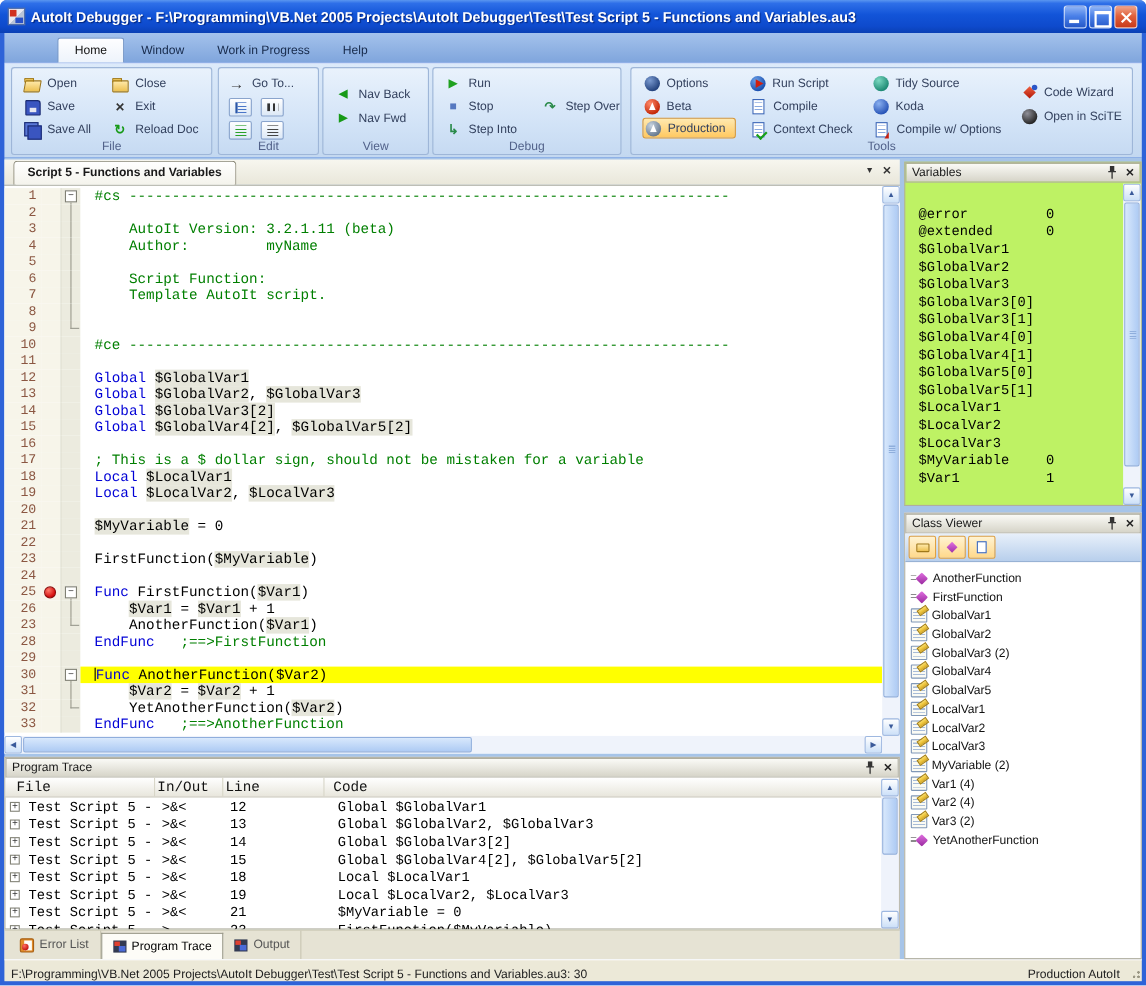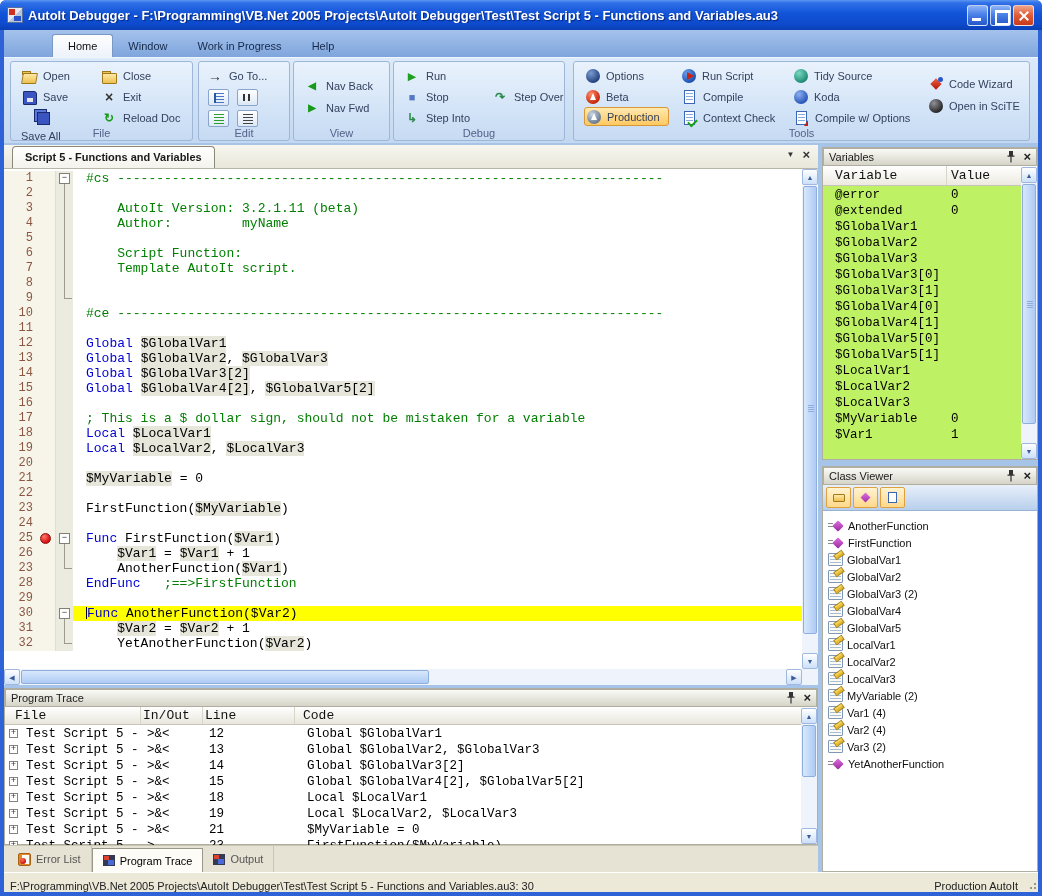--- a/index.html
+++ b/index.html
@@ -248,21 +248,21 @@
 
     <div class="rg" style="left:6px;width:183px;">
       <div class="ri" style="left:10px;top:4px;">
         <span class="ic ic-folder open"></span>
         <span>Open</span>
         </div>
       <div class="ri" style="left:10px;top:25px;">
         <span class="ic ic-floppy"></span>
         <span>Save</span>
         </div>
-      <div class="ri" style="left:10px;top:46px;flex-direction:column;">
+      <div class="ri" style="left:10px;top:46px;">
         <span class="ic ic-floppy2"></span>
         <span>Save All</span>
         </div>
       <div class="ri" style="left:90px;top:4px;">
         <span class="ic ic-folder"></span>
         <span>Close</span>
         </div>
       <div class="ri" style="left:90px;top:25px;">
         <span class="ic g-dark">×</span>
         <span>Exit</span>
@@ -420,20 +420,21 @@
         <div class="cl"><div class="num">23</div><div class="bpm"></div><div class="fm"></div><div class="code"><span class="td">FirstFunction(</span><span class="tv">$MyVariable</span><span class="td">)</span></div></div>
         <div class="cl"><div class="num">24</div><div class="bpm"></div><div class="fm"></div><div class="code"></div></div>
         <div class="cl"><div class="num">25</div><div class="bpm"><span class="bpdot"></span></div><div class="fm"><span class="fbox">−</span><span class="fl fl-below"></span></div><div class="code"><span class="tk">Func</span><span class="td"> FirstFunction(</span><span class="tv">$Var1</span><span class="td">)</span></div></div>
         <div class="cl"><div class="num">26</div><div class="bpm"></div><div class="fm"><span class="fl fl-full"></span></div><div class="code"><span class="td">    </span><span class="tv">$Var1</span><span class="td"> = </span><span class="tv">$Var1</span><span class="td"> + 1</span></div></div>
         <div class="cl"><div class="num">23</div><div class="bpm"></div><div class="fm"><span class="fl fl-half"></span><span class="fl fl-horiz"></span></div><div class="code"><span class="td">    AnotherFunction(</span><span class="tv">$Var1</span><span class="td">)</span></div></div>
         <div class="cl"><div class="num">28</div><div class="bpm"></div><div class="fm"></div><div class="code"><span class="tk">EndFunc</span><span class="td">   </span><span class="tc">;==&gt;FirstFunction</span></div></div>
         <div class="cl"><div class="num">29</div><div class="bpm"></div><div class="fm"></div><div class="code"></div></div>
         <div class="cl cur"><div class="num">30</div><div class="bpm"></div><div class="fm"><span class="fbox">−</span><span class="fl fl-below"></span></div><div class="code"><span class="caret"></span><span class="tk">Func</span><span class="td"> AnotherFunction(</span><span class="tv">$Var2</span><span class="td">)</span></div></div>
         <div class="cl"><div class="num">31</div><div class="bpm"></div><div class="fm"><span class="fl fl-full"></span></div><div class="code"><span class="td">    </span><span class="tv">$Var2</span><span class="td"> = </span><span class="tv">$Var2</span><span class="td"> + 1</span></div></div>
         <div class="cl"><div class="num">32</div><div class="bpm"></div><div class="fm"><span class="fl fl-half"></span><span class="fl fl-horiz"></span></div><div class="code"><span class="td">    YetAnotherFunction(</span><span class="tv">$Var2</span><span class="td">)</span></div></div>
+        <div class="cl"><div class="num">33</div><div class="bpm"></div><div class="fm"></div><div class="code"><span class="tk">EndFunc</span><span class="td">   </span><span class="tc">;==&gt;AnotherFunction</span></div></div>
       </div>
     <div class="sbv" style="right:0;top:0;height:500px;">
       <span class="sb-btn" style="top:0;">▲</span>
       <span class="sb-thumb-v" style="top:17px;height:448px;">
           <span class="sb-grip" style="top:218px;"></span>
         </span>
       <span class="sb-btn" style="bottom:0;">▼</span>
     </div>
     <div class="sbh" style="left:0;bottom:0;width:798px;">
       <span class="sb-btn" style="left:0;">◀</span>
@@ -544,24 +545,20 @@
   </div>
 
   <div class="vars-panel">
     <div class="phead">
       <span class="ptitle">Variables</span>
       <svg class="pin" viewBox="0 0 10 12">
           <path d="M3 0h4v4.5h1.5v1.2H1.5V4.5H3zM4.4 5.7h1.2V11l-.6 1-.6-1z" fill="#333"></path>
         </svg>
       <span class="pclose">×</span>
     </div>
-    <div class="vcolh">
-      <span class="vch1">Variable</span>
-      <span class="vch2">Value</span>
-    </div>
     <div id="var-rows">
         <div class="vrow">
           <span class="vname">@error</span>
           <span class="vval">0</span>
         </div>
         <div class="vrow">
           <span class="vname">@extended</span>
           <span class="vval">0</span>
         </div>
         <div class="vrow">

